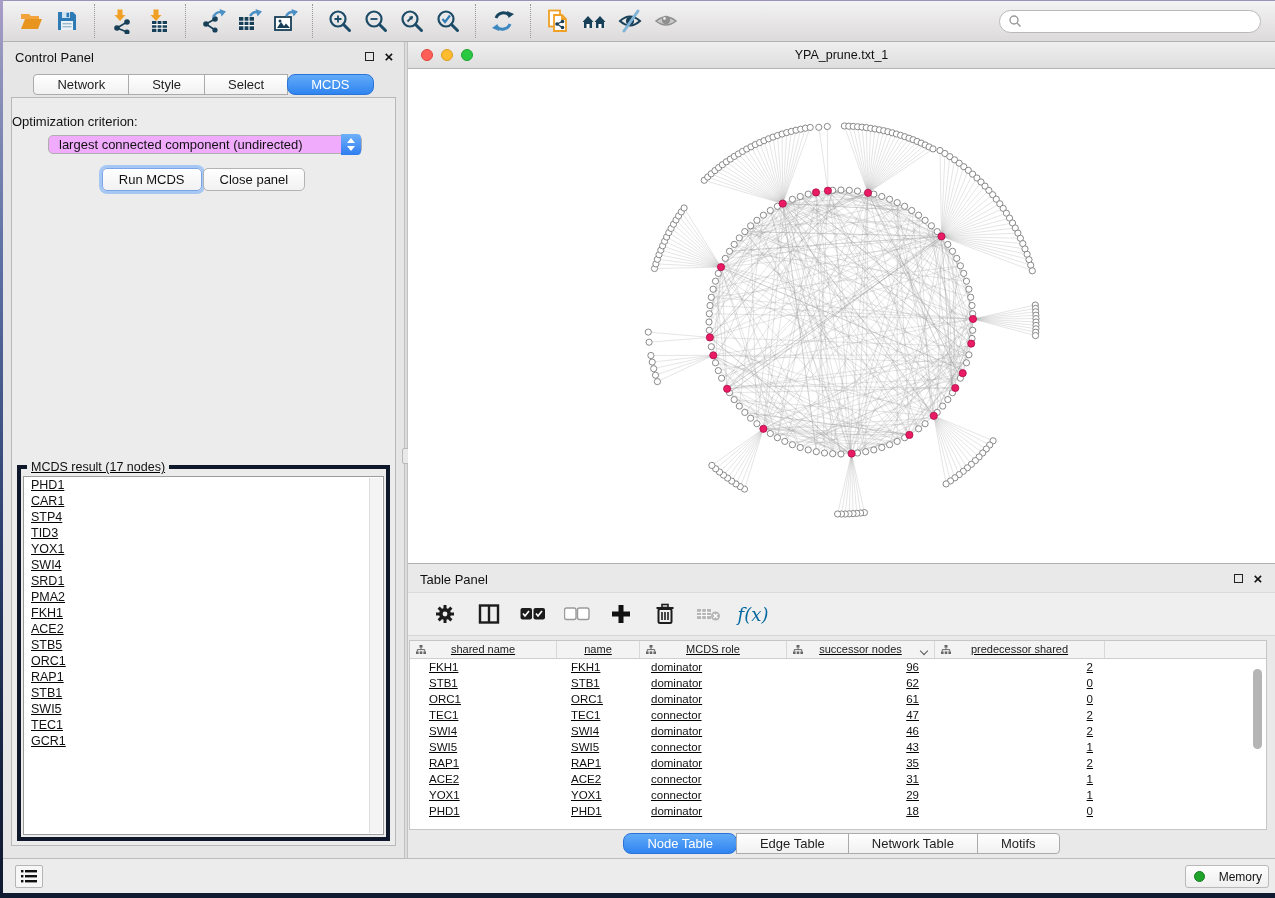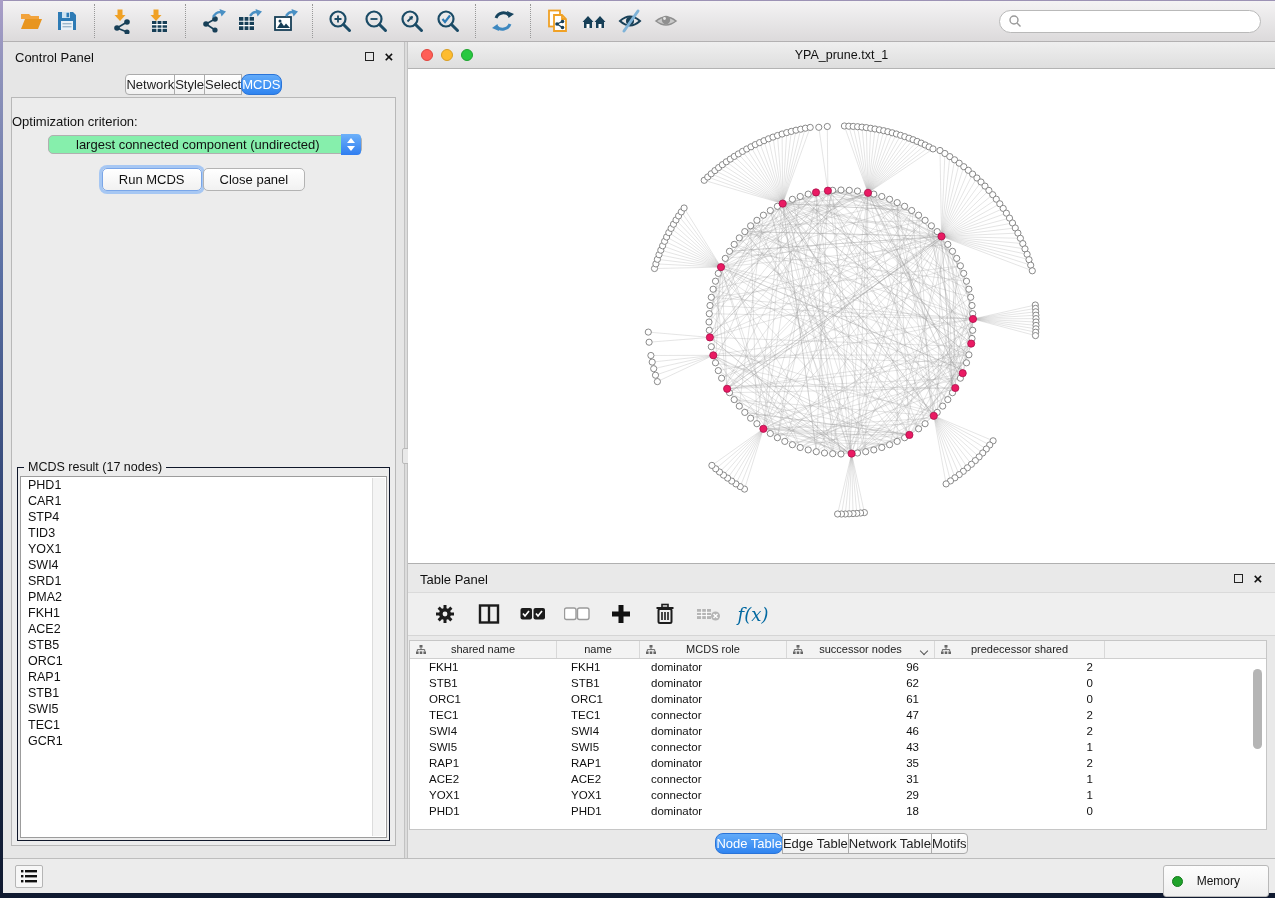--- a/index.html
+++ b/index.html
@@ -20,43 +20,43 @@
   .searchbox input { border:none; outline:none; flex:1; font-size:12px; font-family:"Liberation Sans",sans-serif; background:transparent; }
 
   
   .control-panel { position:absolute; left:0; top:42px; width:401px; bottom:35px; background:#e6e6e6; }
   .panel-head { position:relative; height:30px; }
   .panel-title { position:absolute; left:12px; top:8px; font-size:13px; color:#111; }
   .float-btn { position:absolute; top:8px; width:14px; height:14px; cursor:default; }
   .float-glyph { display:block; width:9px; height:9px; border:1.6px solid #222; margin:2px auto; }
   .close-glyph { font-size:15px; font-weight:bold; color:#111; line-height:13px; text-align:center; }
   .ctabs { position:absolute; left:0; right:0; top:32px; display:flex; justify-content:center; }
-  .seg { height:21px; line-height:20px; padding:0 0; font-size:13px; color:#222;
+  .seg { height:21px; line-height:20px; padding:0 23px; font-size:13px; color:#222;
     background:linear-gradient(180deg,#ffffff,#f1f1f1); border:1px solid #ababab; margin-left:-1px; }
   .seg:first-child { border-radius:4px 0 0 4px; margin-left:0; }
   .seg:last-child { border-radius:0 4px 4px 0; }
   .seg.active { background:linear-gradient(180deg,#62abf9,#2f84f0); border-color:#2a74d8; color:#fff;border-radius:8px; }
   .cp-content { position:absolute; left:8px; right:8px; top:55px; bottom:12px;
     background:#ececec; border:1px solid #b8b8b8; }
   .opt-label { position:absolute; left:0; right:0; top:16px; text-align:left; font-size:13px; color:#111; }
-  .dropdown { position:absolute; left:36px; top:37px; width:314px; height:19px; background:#86efac;
-    border:1px solid #b0b0b0; border-radius:5px; display:flex; align-items:center;padding-left:17px; }
+  .dropdown { position:absolute; left:36px; top:37px; width:314px; height:19px; background:#f0abfc;
+    border:1px solid #b0b0b0; border-radius:5px; display:flex; align-items:center; }
   .dropdown .dd-text { flex:1; font-size:13px; color:#111; padding-left:10px; white-space:nowrap; }
   .dd-stepper { width:20px; height:21px; border-radius:0 4px 4px 0;
     background:linear-gradient(180deg,#6db1fa,#2f7df0); display:flex; flex-direction:column;
     align-items:center; justify-content:center; color:#fff; }
   .dd-stepper i { display:block; width:0; height:0; border-left:4px solid transparent; border-right:4px solid transparent; }
   .dd-up { border-bottom:5px solid #fff; margin-bottom:3px; }
   .dd-down { border-top:5px solid #fff; }
   .btn-row { position:absolute; left:0; right:0; top:70px; display:flex; justify-content:center; gap:1px; }
   .mac-btn { height:23px; line-height:21px; padding:0 16px; font-size:13px; color:#111;
     background:linear-gradient(180deg,#ffffff,#f1f1f1); border:1px solid #b3b3b3; border-radius:5px; }
   .mac-btn.focused { border-color:#7aa6e8; box-shadow:0 0 0 3px rgba(110,170,250,.55); }
   .mcds-fieldset { position:absolute; left:5px; right:5px; top:362px; bottom:4px;
-    border:1px solid #0f172a; padding:2px; }
+    border:4px solid #0f172a; padding:2px;text-decoration:underline; }
   .mcds-fieldset legend { font-size:12.5px; color:#111; padding:0 4px; margin-left:4px; }
   .mcds-list { position:relative; width:100%; height:100%; background:#fff; border:1px solid #9c9c9c; overflow:hidden; }
   .mcds-item { font-size:12.5px; color:#111; height:16px; line-height:16px; padding-left:7px; }
   .mcds-scroll { position:absolute; right:1px; top:1px; bottom:1px; width:13px; background:#f4f4f4; border-left:1px solid #dcdcdc; }
 
   
   .v-splitter { position:absolute; left:401px; top:42px; width:4px; bottom:35px; background:#dcdcdc;
     border-left:1px solid #c2c2c2; border-right:1px solid #c2c2c2; }
   .v-handle { position:absolute; left:-3px; top:406px; width:8px; height:16px; background:#e9e9e9;
     border:1px solid #b9b9b9; border-radius:2px; }
@@ -76,21 +76,21 @@
   .edges line { stroke:#9b9b9b; stroke-opacity:.38; stroke-width:.7; }
   .ringnode { fill:#fff; stroke:#7d7d7d; stroke-width:.9; }
   .pinknode { fill:#ea1a63; stroke:#aa104b; stroke-width:.8; }
 
   
   .table-panel { position:absolute; left:0; right:0; top:521px; bottom:0; background:#e9e9e9; border-top:1px solid #b0b0b0; }
   .tp-toolbar { position:absolute; left:0; right:0; top:28px; height:44px; background:#efefef;
     border-top:1px solid #dadada; border-bottom:1px solid #d5d5d5; display:flex; align-items:center; padding-left:22px; gap:14px; }
   .tpbtn { width:30px; height:30px; display:flex; align-items:center; justify-content:center; }
   .fx { font-family:"DejaVu Serif", serif; font-style:italic; font-size:18px; color:#0369a1; }
-  .tp-table { position:absolute; left:1px; top:76px; width:858px; height:190px; background:#fff; border:1px solid #c6c6c6; }
+  .tp-table { position:absolute; left:1px; top:76px; width:858px; height:190px; background:#fff; border:1px solid #c6c6c6;text-decoration:underline; }
   .thead { display:flex; height:18px; background:#f3f3f3; border-bottom:1px solid #cfcfcf; }
   .th { position:relative; font-size:11px; color:#222; text-align:center; line-height:17px; border-right:1px solid #d8d8d8; }
   .th .treeicon { position:absolute; left:6px; top:4px; }
   .th .sortchev { position:absolute; right:7px; top:7px; width:6px; height:6px;
     border-right:1.4px solid #555; border-bottom:1.4px solid #555; transform:rotate(45deg); }
   .trow { display:flex; height:16px; }
   .td { font-size:11.5px; color:#111; line-height:16px; white-space:nowrap; overflow:hidden; }
   .c0 { width:147px; padding-left:19px; }
   .c1 { width:83px;  padding-left:14px; }
   .c2 { width:147px; padding-left:11px; }
@@ -98,21 +98,21 @@
   .c4 { width:170px; text-align:right; padding-right:12px; }
   .cf { flex:1; }
   .th.c0,.th.c1,.th.c2,.th.c3,.th.c4 { padding:0; text-align:center; }
   .tscroll { position:absolute; right:4px; top:28px; width:9px; height:80px; background:#b5b5b5; border-radius:4.5px; }
   .tp-tabs { position:absolute; left:0; right:0; top:269px; display:flex; justify-content:center; }
 
   
   .status-bar { position:absolute; left:0; right:0; bottom:0; height:35px; background:#ececec; border-top:1px solid #bdbdbd; }
   .menu-btn { position:absolute; left:12px; top:6px; width:28px; height:23px; background:#f7f7f7;
     border:1px solid #b5b5b5; border-radius:2px; display:flex; align-items:center; justify-content:center; }
-  .memory-btn { position:absolute; right:6px; top:6px; height:32px; padding:0 28px 0 8px;
+  .memory-btn { position:absolute; right:6px; top:6px; height:23px; padding:0 6px 0 8px;
     background:linear-gradient(180deg,#fdfdfd,#efefef); border:1px solid #b9b9b9; border-radius:3px;
     display:flex; align-items:center; gap:14px; font-size:12px; color:#111; }
   .mem-dot { width:11px; height:11px; border-radius:50%; background:#1fa32a; border:1px solid #157a1e; }
 </style>
 </head>
 <body>
 
 <div class="app">
 
   <div class="toolbar">

